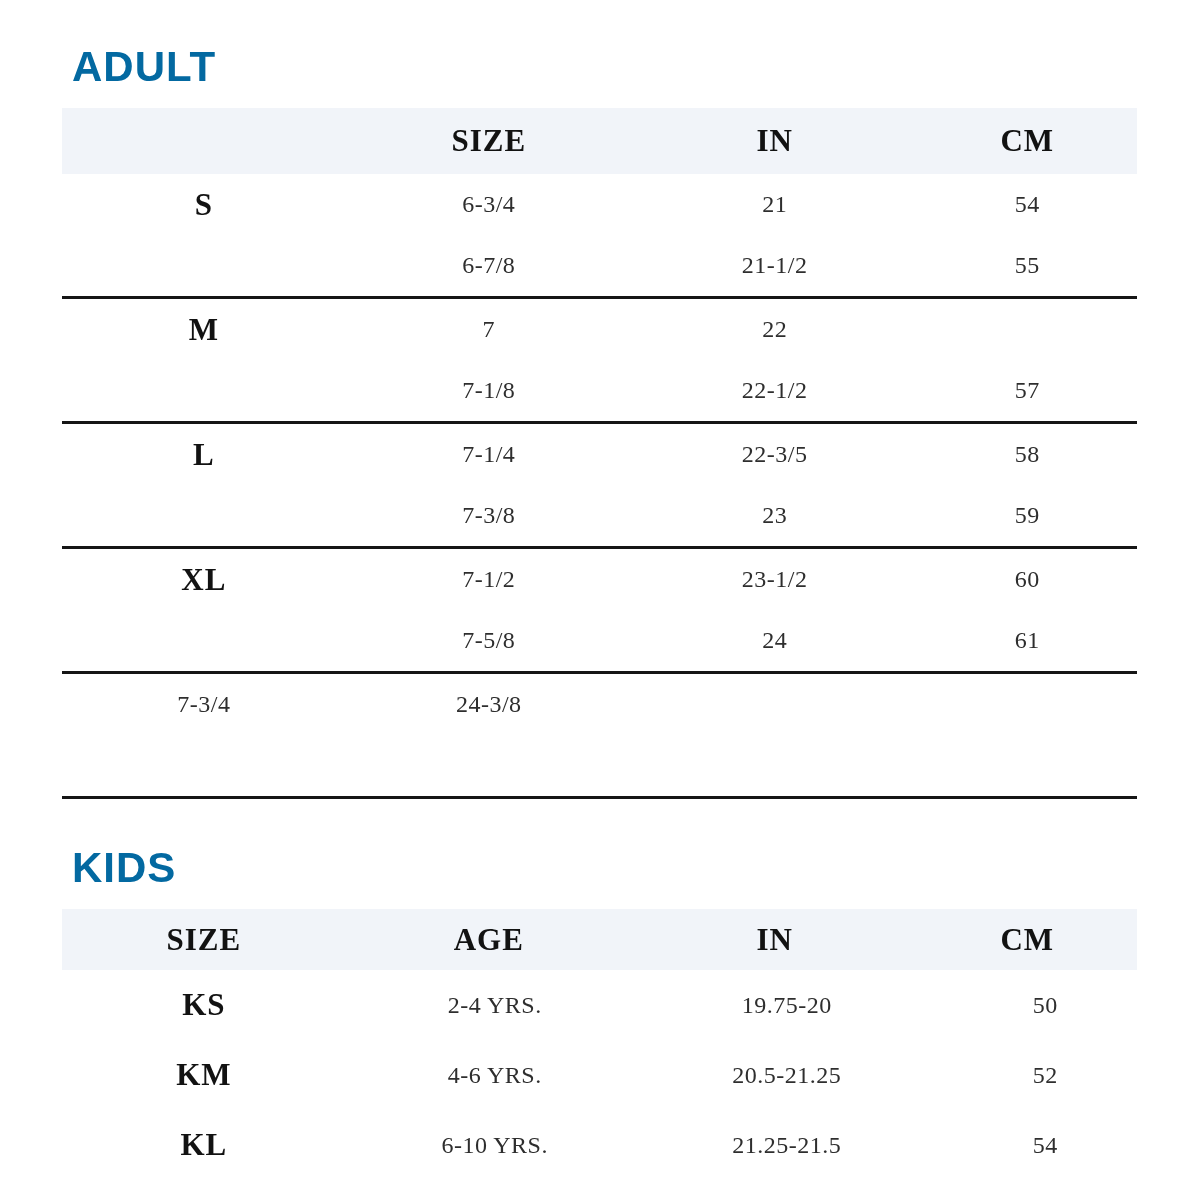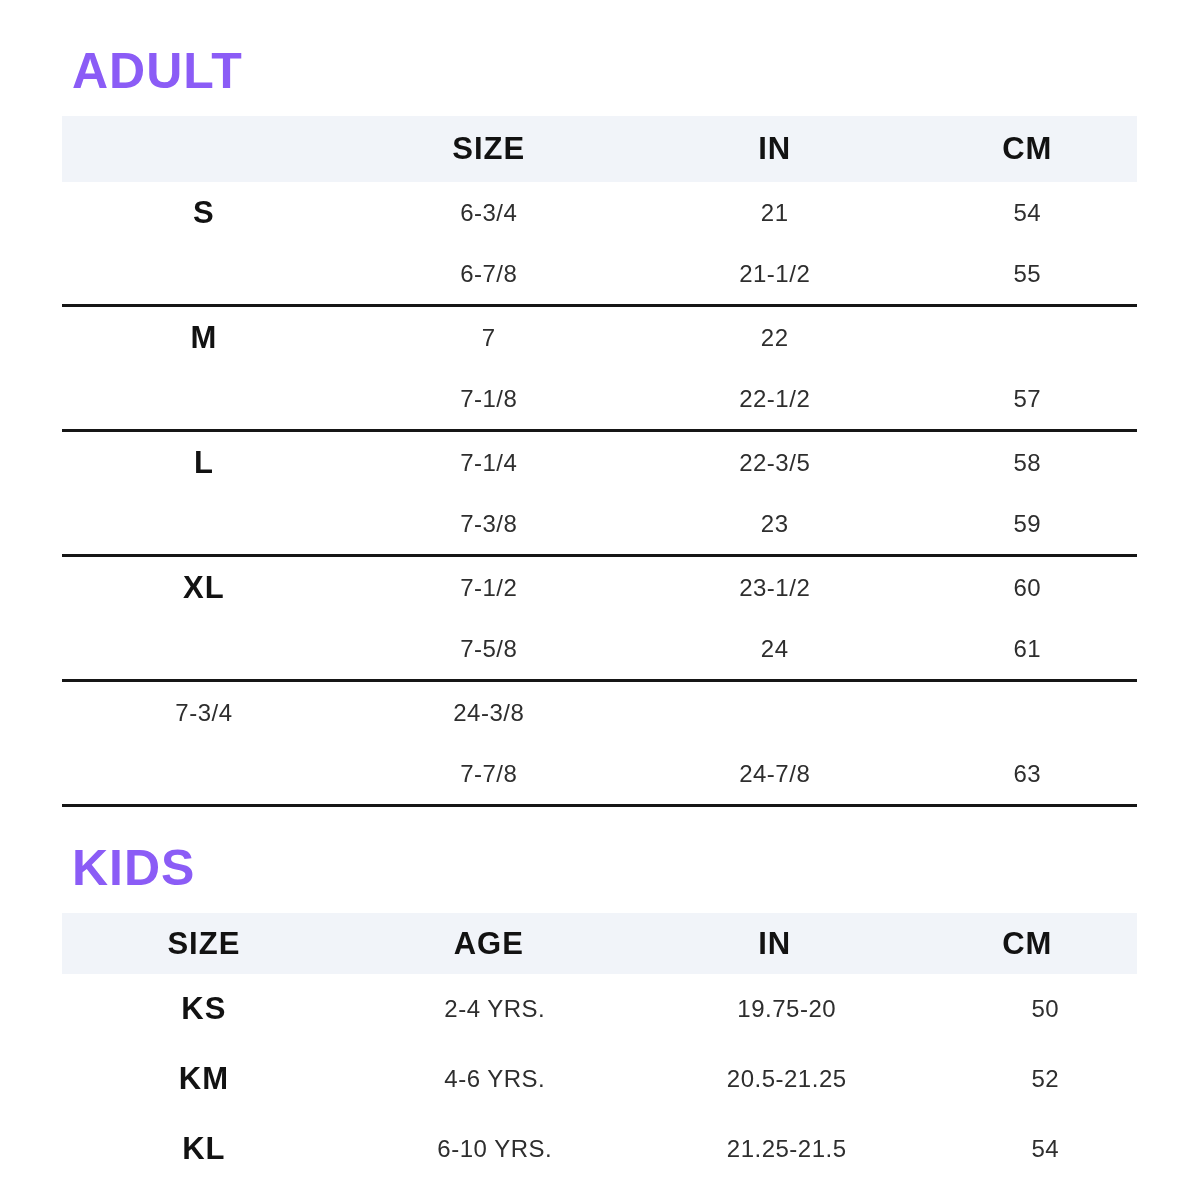--- a/index.html
+++ b/index.html
@@ -8,30 +8,30 @@
     height: 1200px;
     background: #ffffff;
     font-family: "Liberation Sans", "DejaVu Sans", sans-serif;
     color: #141414;
     overflow: hidden;
   }
   .sheet { width: 1075px; margin-left: 62px; }
 
   .section-title {
     margin: 0 0 0 10px;
-    font-size: 50px;
+    font-size: 42px;
     line-height: 1;
     font-weight: 800;
     letter-spacing: 1px;
-    color: #8b5cf6;
+    color: #0369a1;
   }
   .title-adult { padding-top: 46px; padding-bottom: 20px; }
-  .title-kids  { padding-top: 36px; padding-bottom: 20px; }
+  .title-kids  { padding-top: 36px; padding-bottom: 20px; margin-top: 12px; }
 
-  .size-table { width: 1075px; }
+  .size-table { width: 1075px; font-family: Liberation Serif, serif; }
 
   .thead {
     display: grid;
     grid-template-columns: 26.4% 26.6% 26.6% 20.4%;
     align-items: center;
     background: #f1f4f9;
   }
   .thead.adult { height: 66px; }
   .thead.kids  { height: 61px; }
   .th {
@@ -140,26 +140,20 @@
         <div class="td">24</div>
         <div class="td">61</div>
       </div>
     </div>
 
     <div class="tgroup">
       <div class="tr">
         <div class="td">7-3/4</div>
         <div class="td">24-3/8</div>
       </div>
-      <div class="tr">
-        <div class="td label"></div>
-        <div class="td">7-7/8</div>
-        <div class="td">24-7/8</div>
-        <div class="td">63</div>
-      </div>
     </div>
   </div>
 
   <h2 class="section-title title-kids">KIDS</h2>
 
   <div class="size-table">
     <div class="thead kids">
       <div class="th">SIZE</div>
       <div class="th">AGE</div>
       <div class="th">IN</div>

